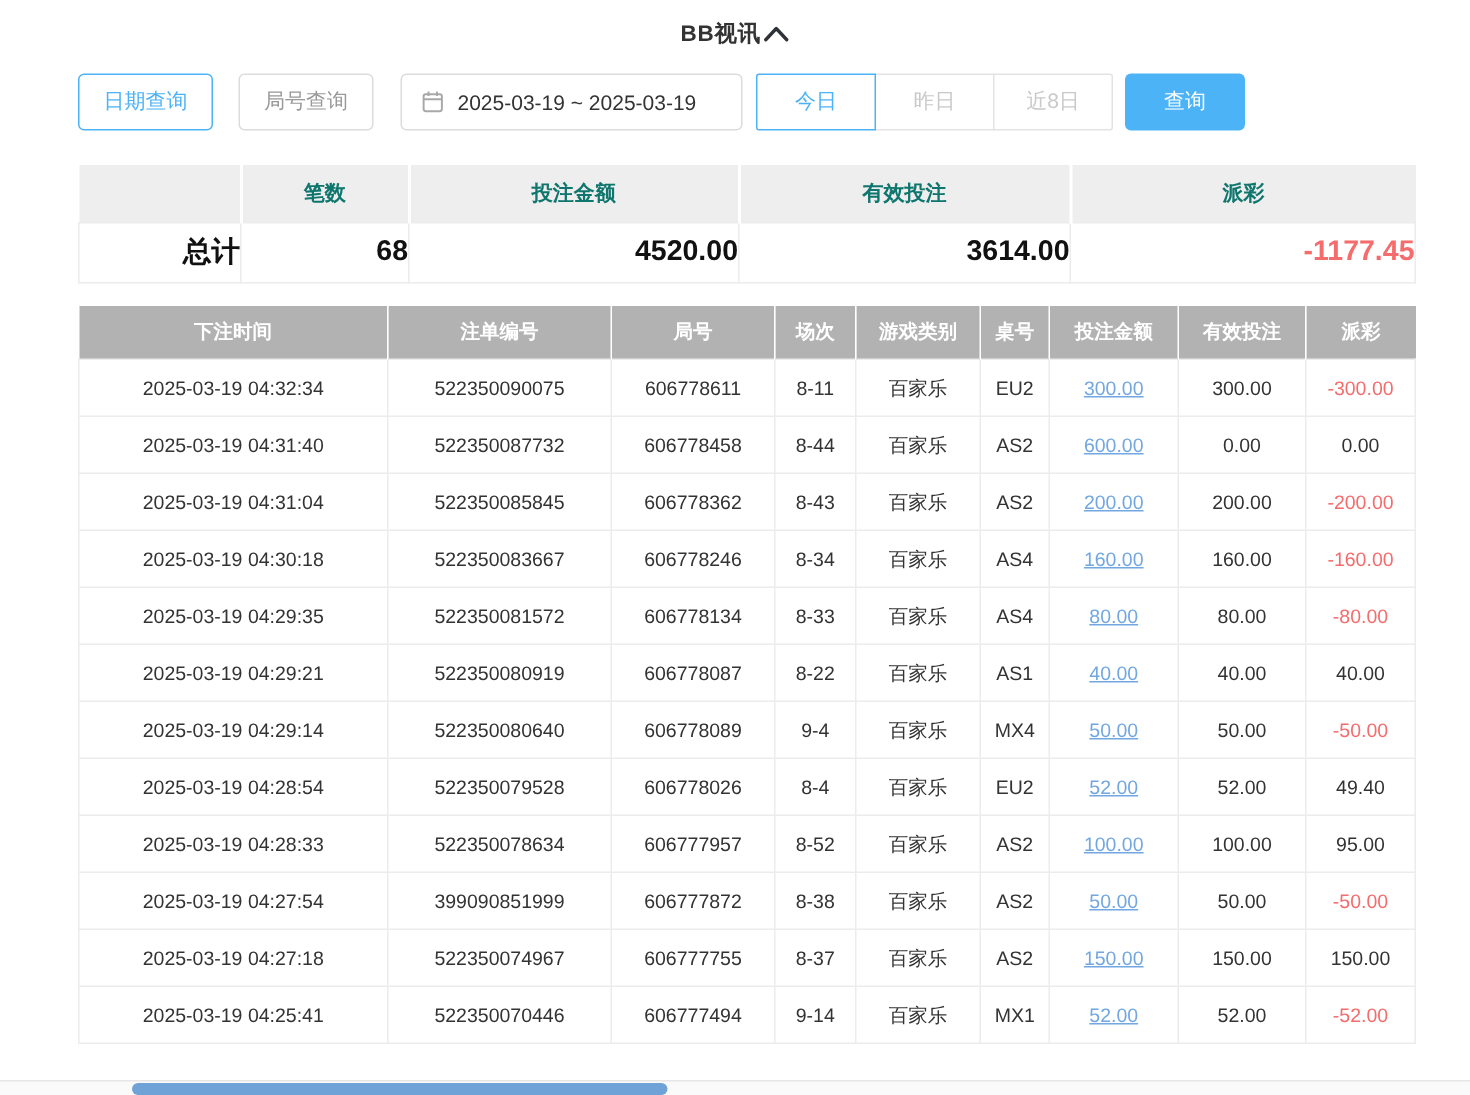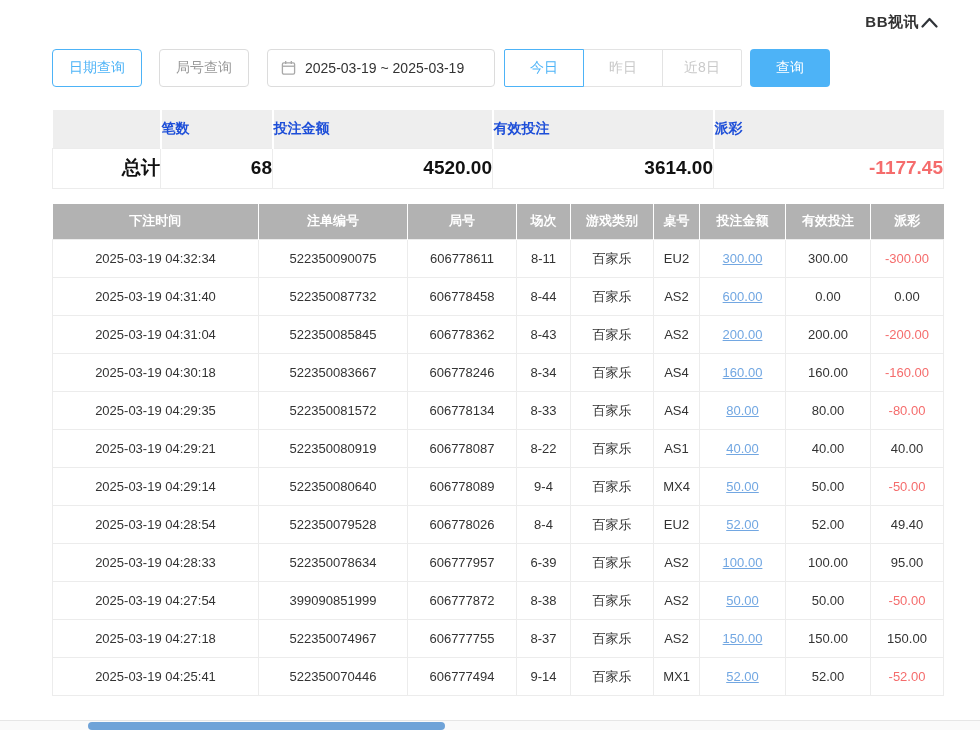--- a/index.html
+++ b/index.html
@@ -6,21 +6,21 @@
   html, body { width: 980px; height: 730px; overflow: hidden; }
   body {
     font-family: "Liberation Sans", "DejaVu Sans", sans-serif;
     background: #ffffff;
     color: #333;
   }
   .panel { position: relative; width: 980px; height: 730px; background: #fff; }
 
   
   .panel-header {
-    display: flex; justify-content: flex-end; align-items: center;
+    display: flex; justify-content: center; align-items: center;
     padding: 13px 40px 0 42px;
   }
   .title { font-size: 15px; font-weight: bold; color: #333; letter-spacing: .5px; }
   .chevron-btn { background: none; border: none; cursor: pointer; padding: 2px; line-height: 0; }
 
   
   .filter-bar { display: flex; align-items: center; margin: 17px 0 0 52px; }
   .btn-outline {
     height: 38px; padding: 0 16px; background: #fff;
     border: 1px solid #dcdcdc; border-radius: 4px;
@@ -50,22 +50,22 @@
     color: #fff; font-size: 14px; cursor: pointer; font-family: inherit;
   }
 
   
   .summary-table {
     margin: 23px 0 0 52px; width: 891px;
     border-collapse: collapse; table-layout: fixed;
   }
   .summary-table th {
     background: #eeeeee; height: 38px;
-    font-size: 14px; font-weight: bold; color: #1d4ed8;
-    border-right: 2px solid #fff; text-align: left; margin-left: 33px;
+    font-size: 14px; font-weight: bold; color: #0f766e;
+    border-right: 2px solid #fff; text-align: center; margin-left: 33px;
   }
   .summary-table th:last-child { border-right: none; }
   .summary-table td {
     height: 40px; text-align: right; background: #fff;
     font-size: 19px; font-weight: bold; color: #111;
     border: 1px solid #ececec;
   }
   .summary-table td.neg { color: #f56c6c; font-weight: bold; }
 
   
@@ -277,21 +277,21 @@
           <td>百家乐</td>
           <td>EU2</td>
           <td><a class="bet-link">52.00</a></td>
           <td>52.00</td>
           <td>49.40</td>
         </tr>
         <tr>
           <td>2025-03-19 04:28:33</td>
           <td>522350078634</td>
           <td>606777957</td>
-          <td>6-39</td>
+          <td>8-52</td>
           <td>百家乐</td>
           <td>AS2</td>
           <td><a class="bet-link">100.00</a></td>
           <td>100.00</td>
           <td>95.00</td>
         </tr>
         <tr>
           <td>2025-03-19 04:27:54</td>
           <td>399090851999</td>
           <td>606777872</td>

